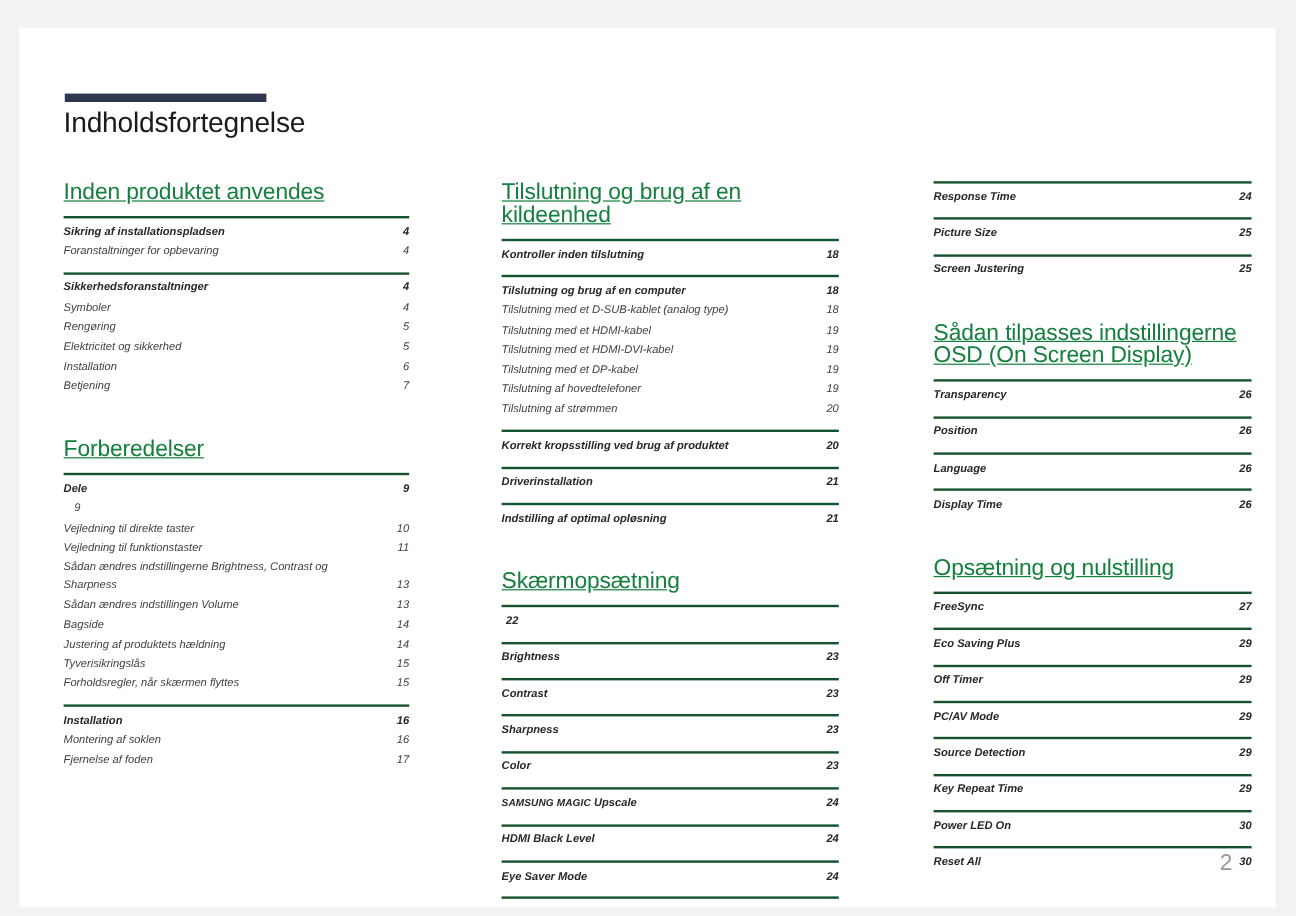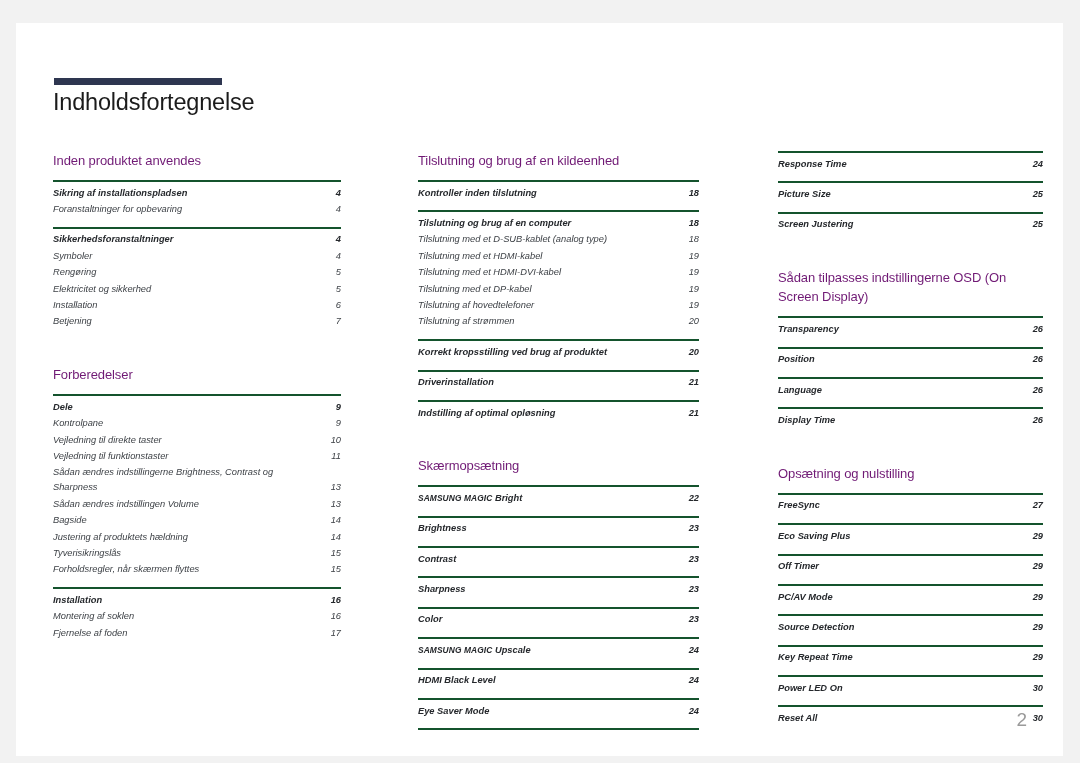--- a/index.html
+++ b/index.html
@@ -51,26 +51,27 @@
     gap: 0;
   }
   .col {
     box-sizing: border-box;
   }
   .col-1 { width: 365px; padding-left: 37px; padding-right: 40px; }
   .col-2 { width: 360px; padding-left: 37px; padding-right: 42px; }
   .col-3 { width: 322px; padding-left: 37px; padding-right: 20px; }
 
   .sec-head {
-    color: #701a75;
-    font-size: 13px;
+    color: #15803d;
+    font-size: 19px;
     font-weight: 400;
     line-height: 19px;
     margin: 0 0 10px 0;
     letter-spacing: -0.1px;
+    text-decoration: underline;
   }
   .group {
     border-top: 2px solid #14532d;
     padding-top: 3px;
     padding-bottom: 3px;
     font-style: italic;
   }
   .group.spaced { margin-top: 6px; }
 
   .entry {
@@ -163,21 +164,20 @@
           </div>
         </div>
         <div class="section-block">
           <div class="sec-head">Forberedelser</div>
           <div class="group">
             <div class="entry bold">
               <span class="label">Dele</span>
               <span class="page-no">9</span>
             </div>
             <div class="entry">
-              <span class="label">Kontrolpane</span>
               <span class="page-no">9</span>
             </div>
             <div class="entry">
               <span class="label">Vejledning til direkte taster</span>
               <span class="page-no">10</span>
             </div>
             <div class="entry">
               <span class="label">Vejledning til funktionstaster</span>
               <span class="page-no">11</span>
             </div>
@@ -277,21 +277,20 @@
             <div class="entry bold">
               <span class="label">Indstilling af optimal opløsning</span>
               <span class="page-no">21</span>
             </div>
           </div>
         </div>
         <div class="section-block">
           <div class="sec-head">Skærmopsætning</div>
           <div class="group">
             <div class="entry bold">
-              <span class="label"><span class="smallcaps">SAMSUNG MAGIC</span><span> Bright</span></span>
               <span class="page-no">22</span>
             </div>
           </div>
           <div class="group spaced">
             <div class="entry bold">
               <span class="label">Brightness</span>
               <span class="page-no">23</span>
             </div>
           </div>
           <div class="group spaced">

